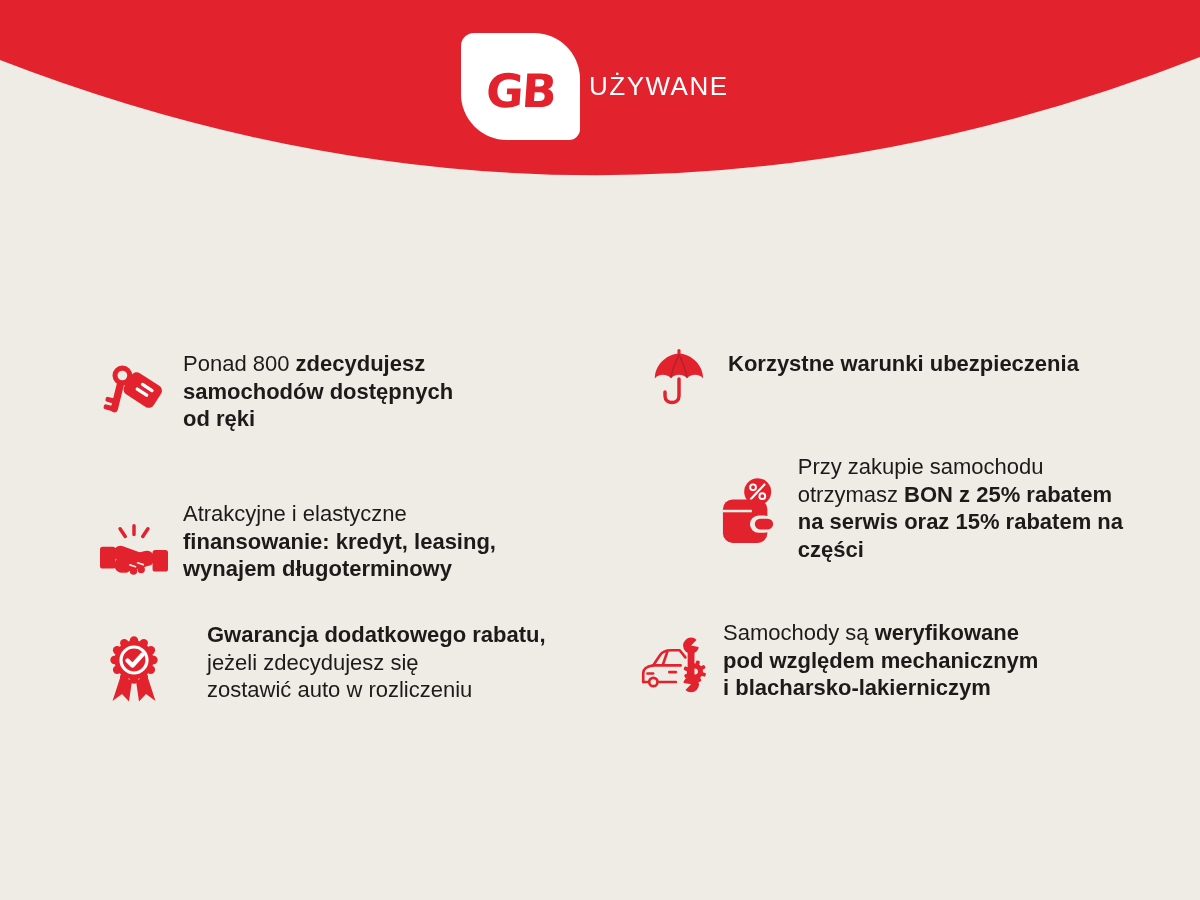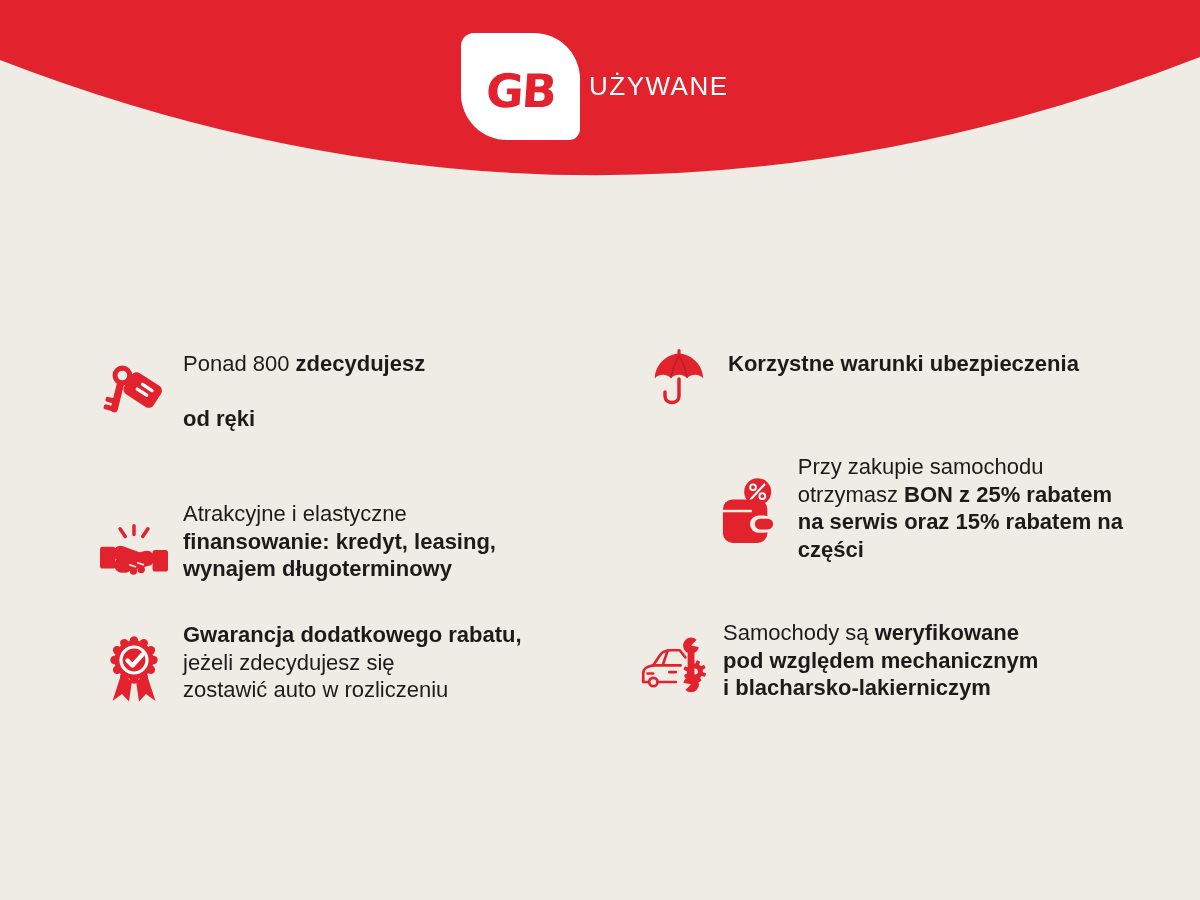--- a/index.html
+++ b/index.html
@@ -44,21 +44,21 @@
     color: var(--brand-red, #E2232E);
   }
   .ftext {
     margin: 0 0 0 13px;
     font-size: 22px; line-height: 27.5px;
   }
   .ftext .b { font-weight: 700; }
 
   #f1 { left: 98px;  top: 350px; width: 470px; } #f1 .icon-box { margin-top: 10px; }
   #f2 { left: 98px;  top: 500px; width: 490px; align-items: flex-end; } #f2 .icon-box { margin-top: 6px; }
-  #f3 { left: 98px;  top: 621px; width: 500px; } #f3 .icon-box { margin-top: 12px; }
+  #f3 { left: 98px;  top: 621px; width: 500px; gap: 24px; } #f3 .icon-box { margin-top: 12px; }
   #f4 { left: 643px; top: 349px; width: 520px; } #f4 .ftext { margin-top: 1px; }
   #f5 { left: 643px; top: 453px; width: 480px; justify-content: flex-end; } #f5 .icon-box { margin-top: 24px; }
   #f6 { left: 638px; top: 619px; width: 500px; } #f6 .icon-box { margin-top: 14px; }
   #f6 .ftext { }
 
   svg { display: block; }
 </style>
 </head>
 <body style="--brand-red: #E2232E; --brand-red-dark: #B2222B; --background: #EFECE6; --text: #1D1B19; --white: #FFFFFF;">
 
@@ -85,21 +85,21 @@
           <rect x="10" y="49" width="10" height="5.2" rx="2.2"></rect>
         </g>
         <circle cx="21" cy="16" r="7.6" fill="none" stroke="currentColor" stroke-width="5.2"></circle>
         <g transform="rotate(33 42 31)">
           <rect x="24" y="18" width="36" height="26" rx="6" fill="currentColor"></rect>
           <rect x="37" y="24.5" width="15" height="3.4" rx="1.7" fill="#fff"></rect>
           <rect x="35" y="31.5" width="15" height="3.4" rx="1.7" fill="#fff"></rect>
         </g>
       </svg>
     </div>
-    <p class="ftext"><span>Ponad 800 </span><span class="b">zdecydujesz</span><br><br><span class="b">od ręki</span></p>
+    <p class="ftext"><span>Ponad 800 </span><span class="b">zdecydujesz</span><br><span class="b">samochodów dostępnych</span><br><span class="b">od ręki</span></p>
   </div>
 
   <div class="feature" id="f2">
     <div class="icon-box">
       <svg viewBox="0 0 66 58" width="68" height="60">
         <path d="M33,2.5 V11 M19.5,5.5 L24.5,13 M46.5,5.5 L41.5,13" stroke="currentColor" stroke-width="3.4" stroke-linecap="round" fill="none"></path>
         <rect x="0" y="23" width="15" height="21" rx="2.5" fill="currentColor"></rect>
         <rect x="51" y="26" width="15" height="21" rx="2.5" fill="currentColor"></rect>
         <g transform="rotate(-15 33 36)">
             <rect x="13" y="30" width="40" height="15" rx="7.5" fill="currentColor"></rect>

